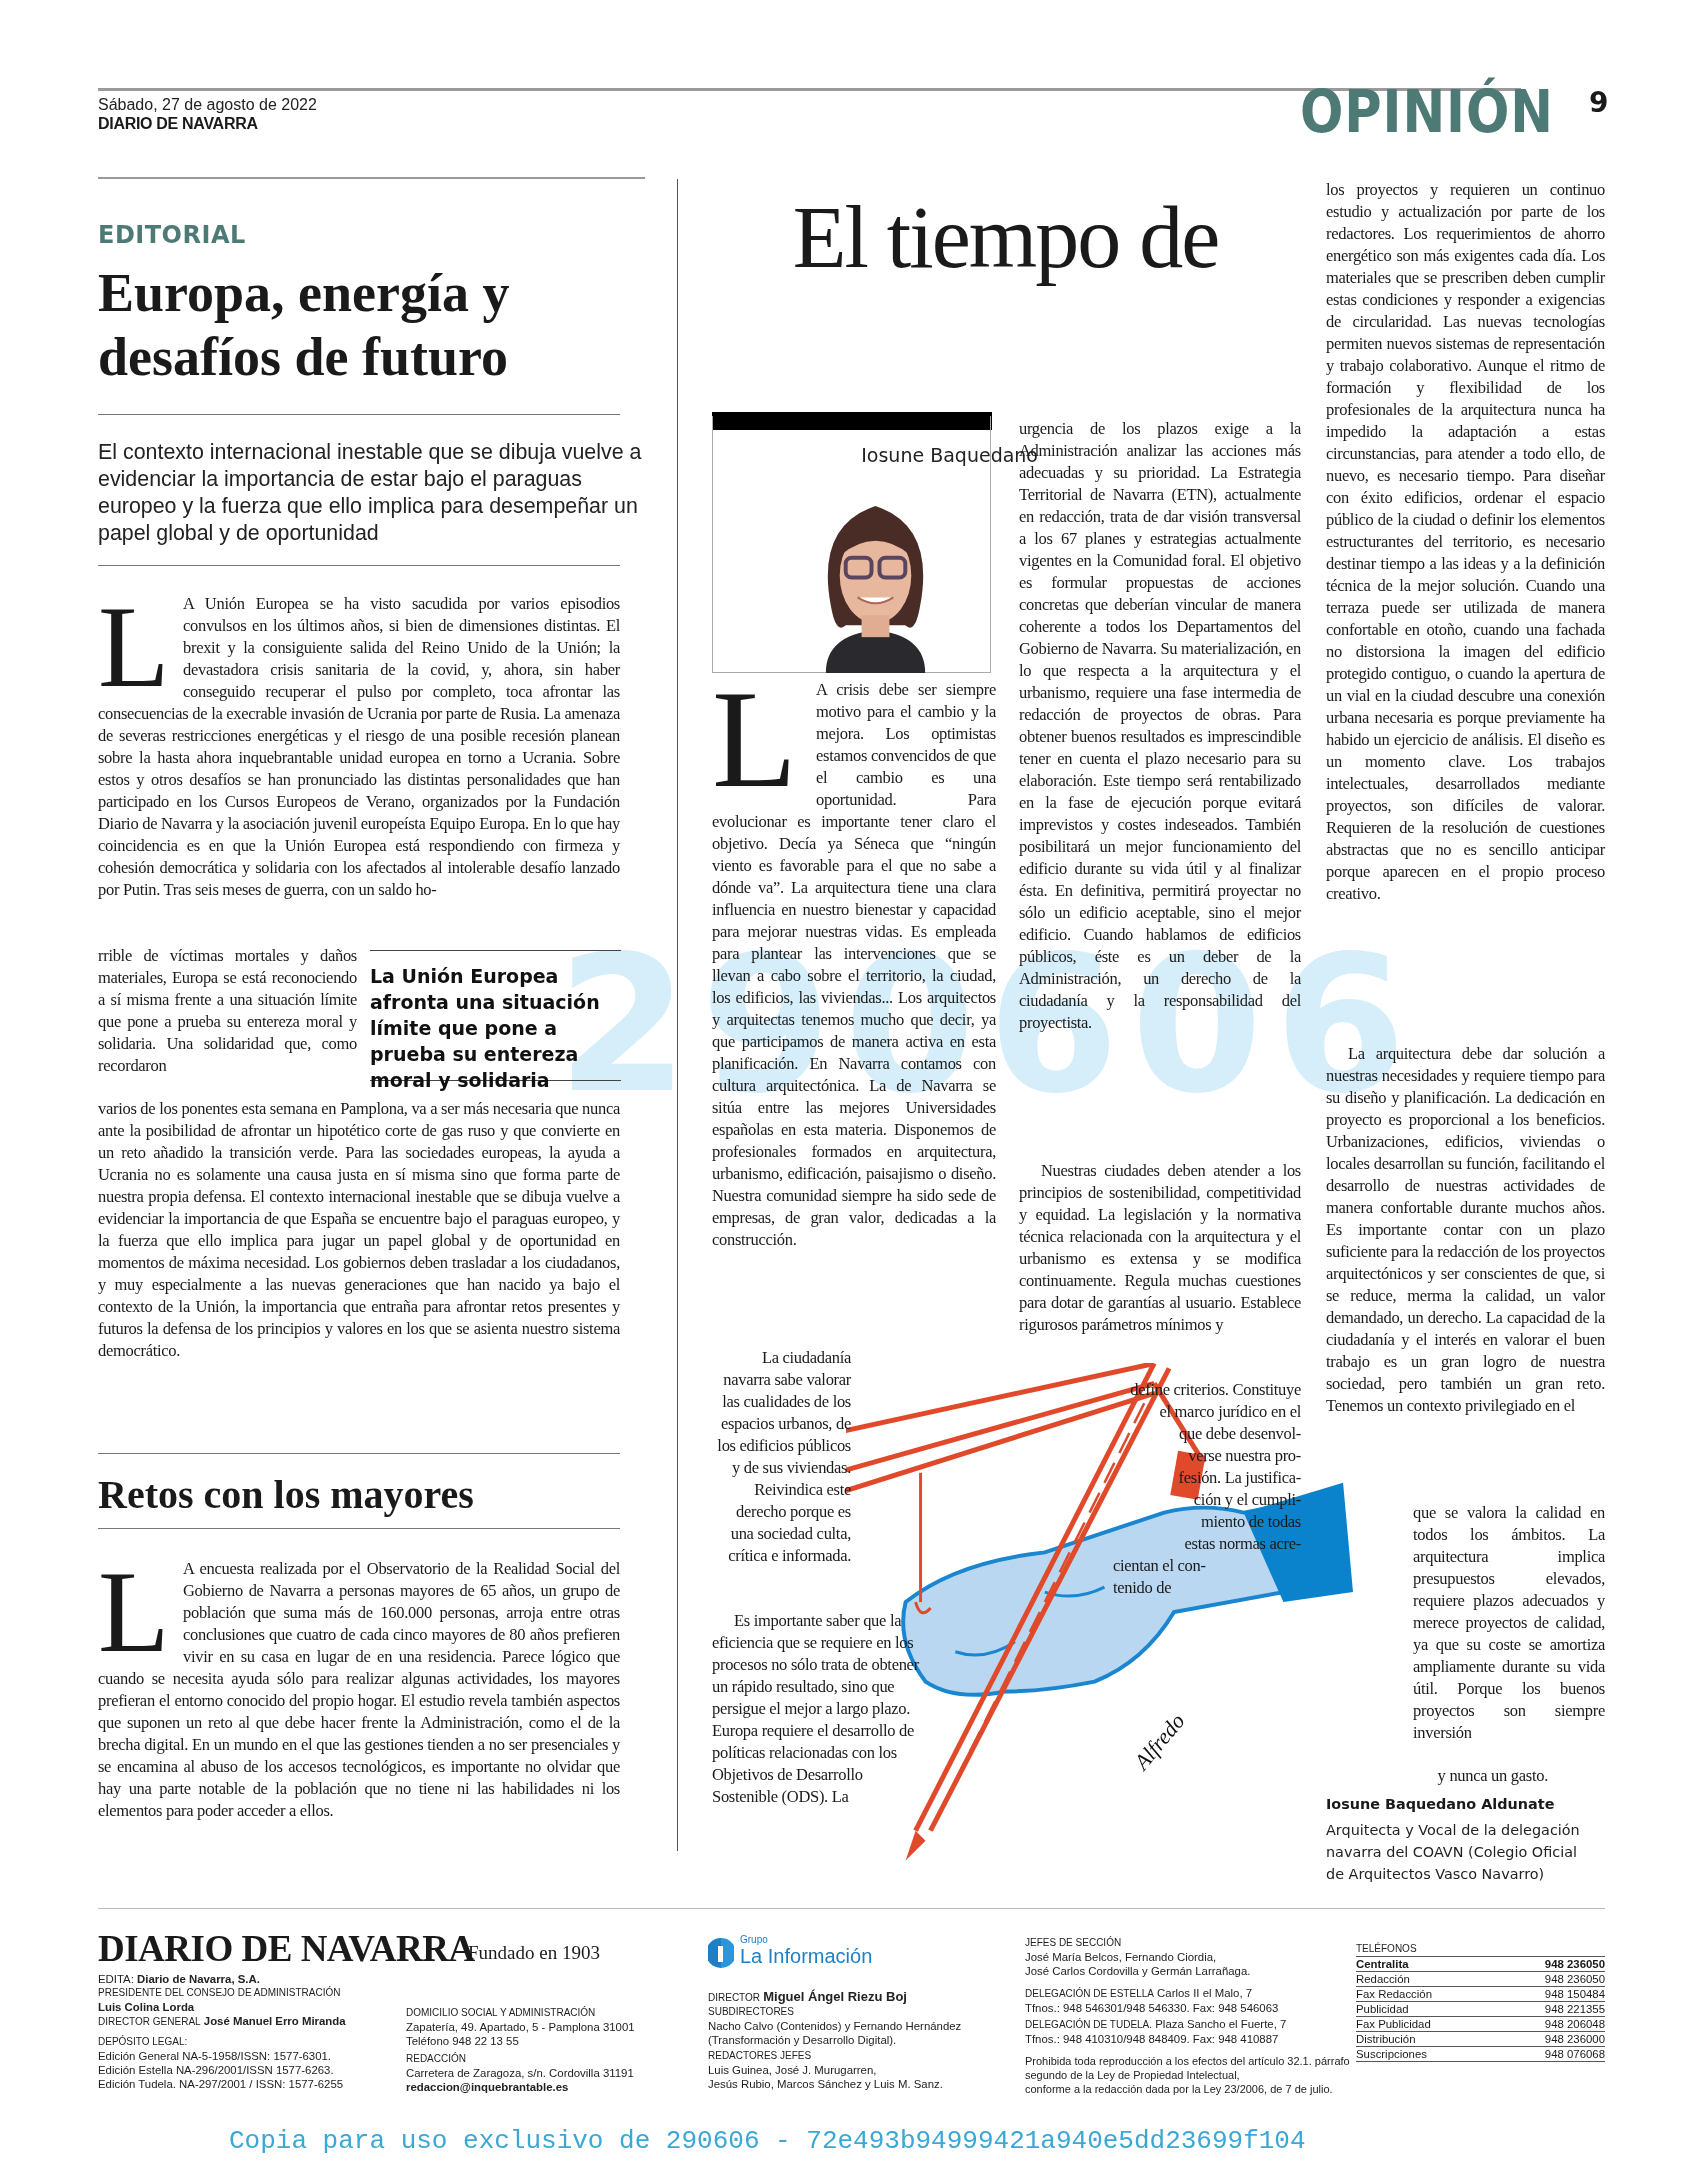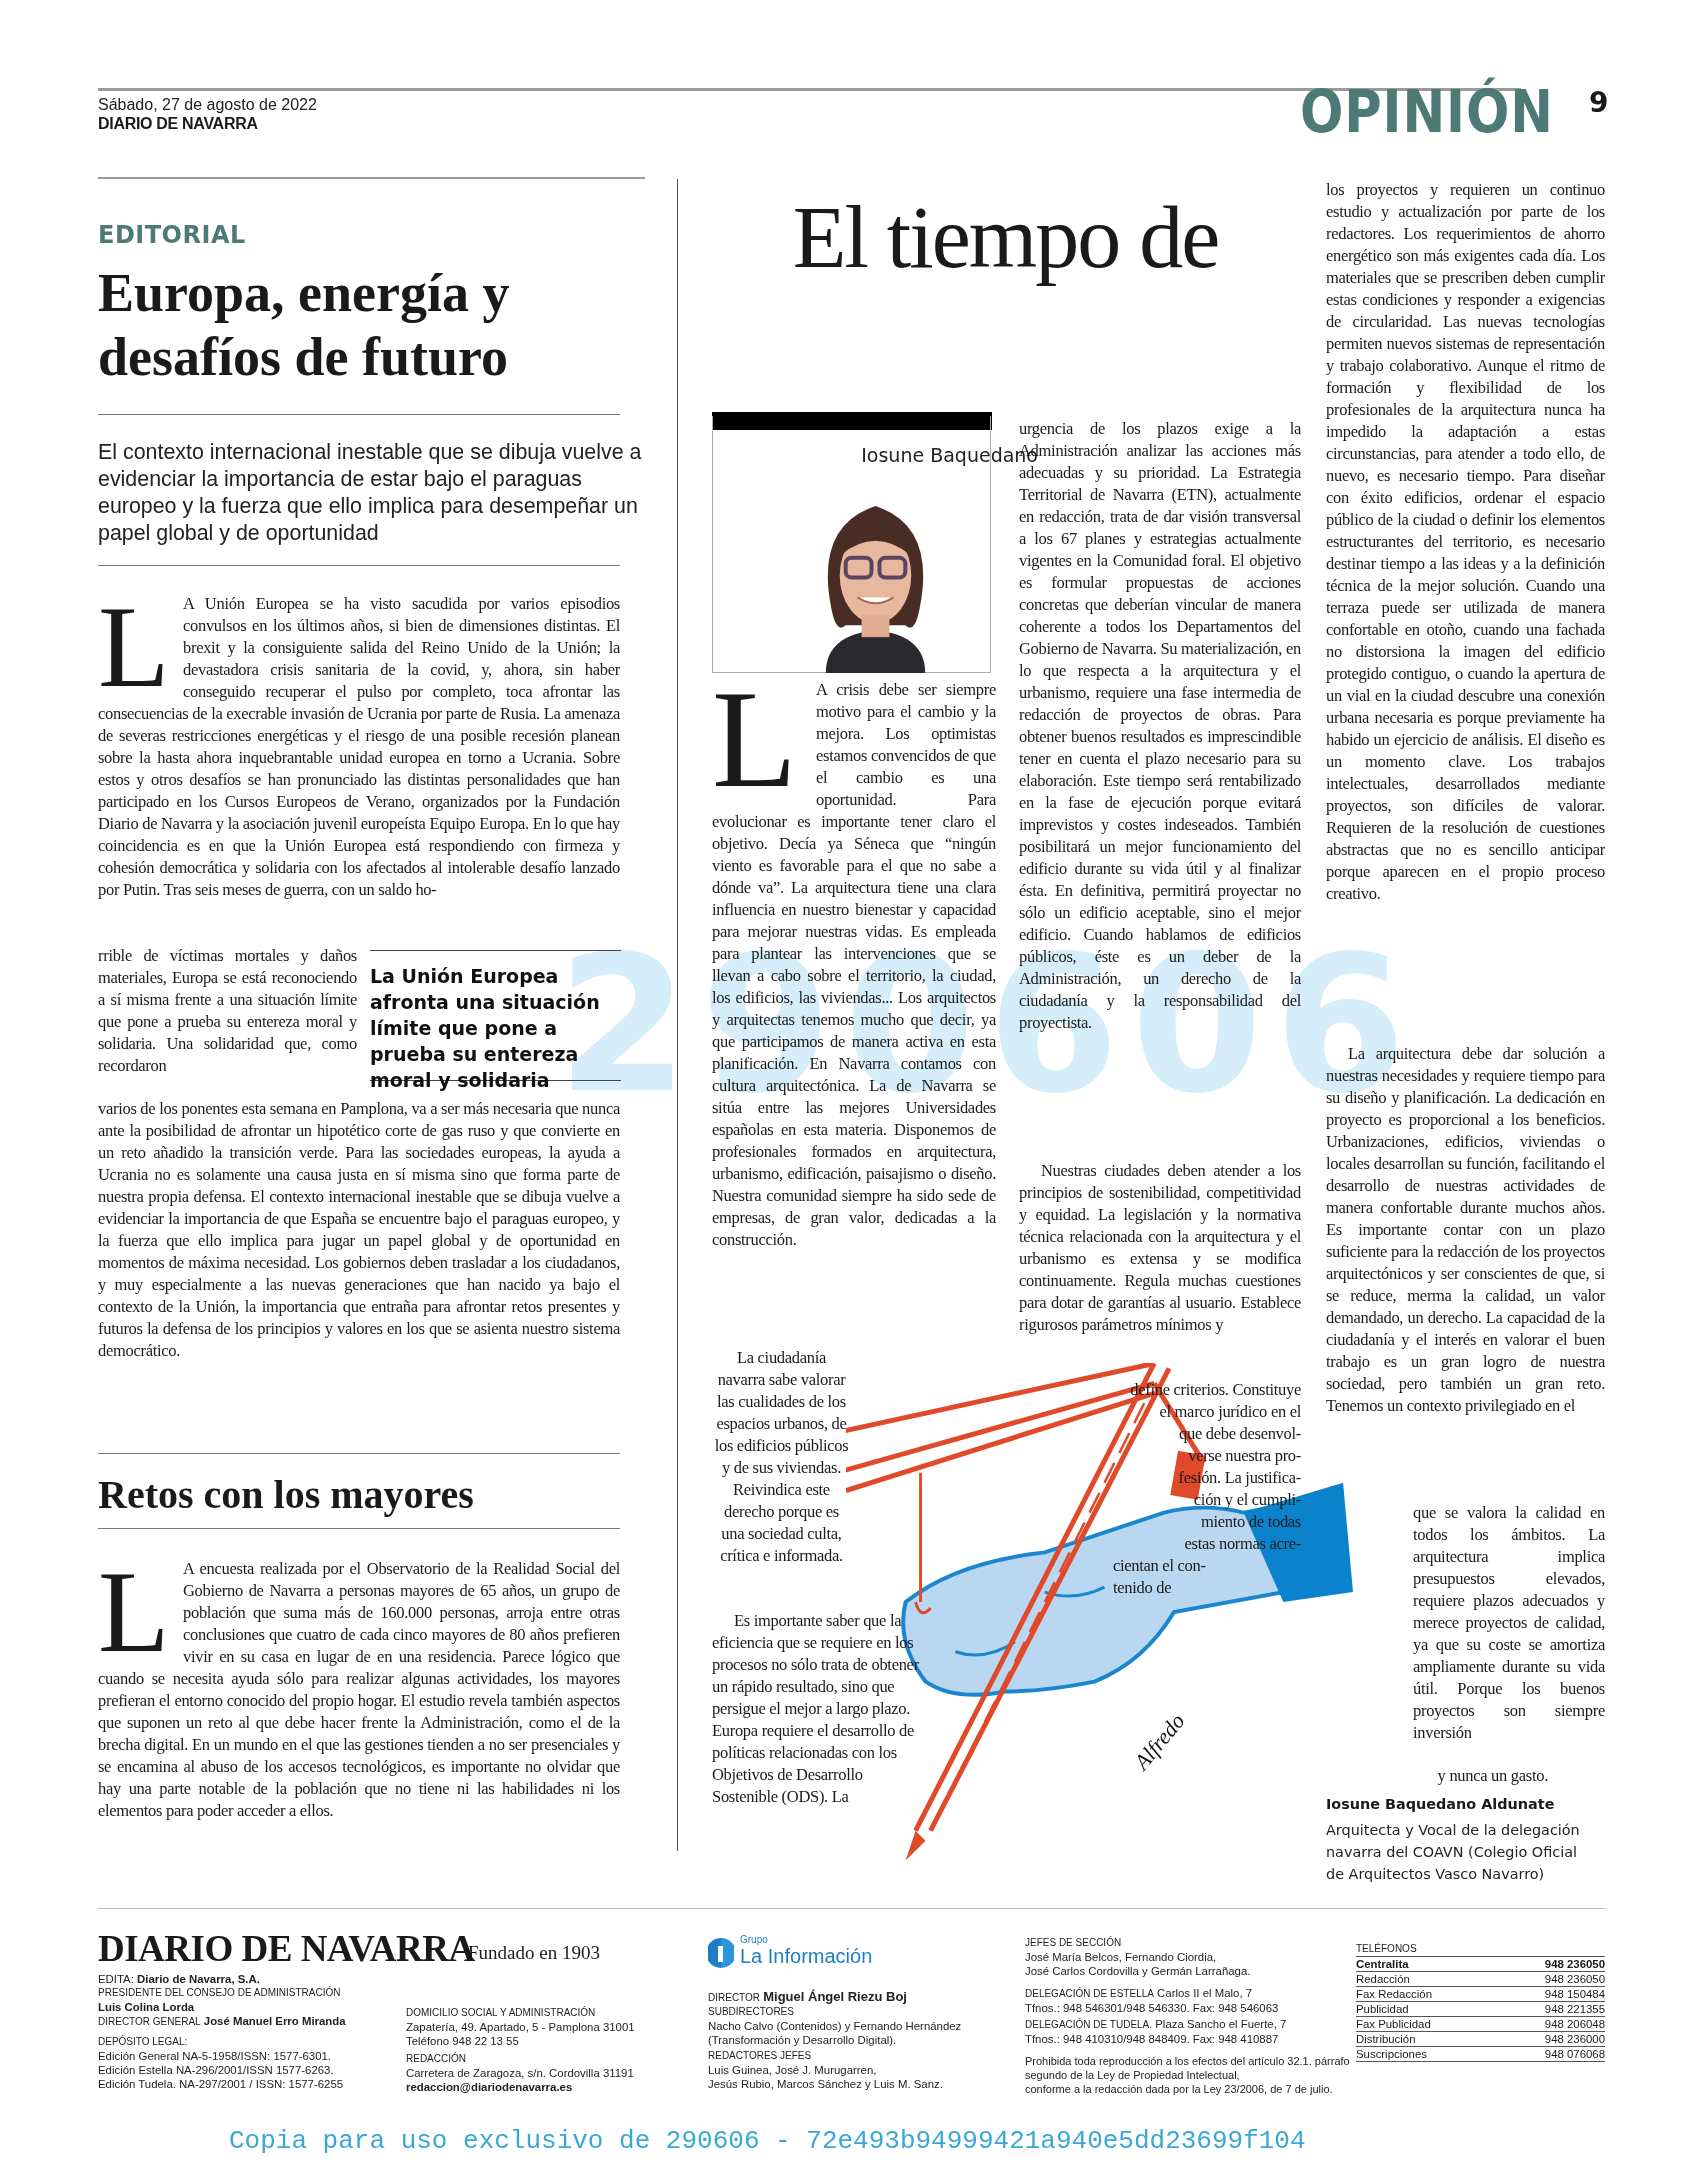--- a/index.html
+++ b/index.html
@@ -94,21 +94,21 @@
     <rect x="50" y="72" width="26" height="20" rx="6" fill="none" stroke="#5a4560" stroke-width="4"></rect>
     <rect x="84" y="72" width="26" height="20" rx="6" fill="none" stroke="#5a4560" stroke-width="4"></rect>
     <path d="M62 112 Q80 124 98 112" fill="#fff" stroke="#b0645a" stroke-width="2"></path>
   </svg>
 </div>
 
 <div class="abs body z1" style="left:712px;top:679px;width:284px">
   <span class="drop2">L</span>
   <span>A crisis debe ser siempre motivo para el cambio y la mejora. Los optimistas estamos convencidos de que el cambio es una oportunidad. Para evolucionar es importante tener claro el objetivo. Decía ya Séneca que “ningún viento es favorable para el que no sabe a dónde va”. La arquitectura tiene una clara influencia en nuestro bienestar y capacidad para mejorar nuestras vidas. Es empleada para plantear las intervenciones que se llevan a cabo sobre el territorio, la ciudad, los edificios, las viviendas... Los arquitectos y arquitectas tenemos mucho que decir, ya que participamos de manera activa en esta planificación. En Navarra contamos con cultura arquitectónica. La de Navarra se sitúa entre las mejores Universidades españolas en esta materia. Disponemos de profesionales formados en arquitectura, urbanismo, edificación, paisajismo o diseño. Nuestra comunidad siempre ha sido sede de empresas, de gran valor, dedicadas a la construcción.</span>
 </div>
-<div class="abs body z1" style="left:712px;top:1347px;width:139px;text-align:center">La ciudadanía navarra sabe valorar las cualidades de los espacios urbanos, de los edificios públicos y de sus viviendas. Reivindica este derecho porque es una sociedad culta, crítica e informada.</div>
+<div class="abs body z1" style="left:712px;top:1347px;width:139px;text-align:right">La ciudadanía navarra sabe valorar las cualidades de los espacios urbanos, de los edificios públicos y de sus viviendas. Reivindica este derecho porque es una sociedad culta, crítica e informada.</div>
 <div class="abs body z1 indent" style="left:712px;top:1610px;width:209px;text-align:left">Es importante saber que la eficiencia que se requiere en los procesos no sólo trata de obtener un rápido resultado, sino que persigue el mejor a largo plazo. Europa requiere el desarrollo de políticas relacionadas con los Objetivos de Desarrollo Sostenible (ODS). La</div>
 
 <div class="abs body z1" style="left:1019px;top:418px;width:282px">urgencia de los plazos exige a la Administración analizar las acciones más adecuadas y su prioridad. La Estrategia Territorial de Navarra (ETN), actualmente en redacción, trata de dar visión transversal a los 67 planes y estrategias actualmente vigentes en la Comunidad foral. El objetivo es formular propuestas de acciones concretas que deberían vincular de manera coherente a todos los Departamentos del Gobierno de Navarra. Su materialización, en lo que respecta a la arquitectura y el urbanismo, requiere una fase intermedia de redacción de proyectos de obras. Para obtener buenos resultados es imprescindible tener en cuenta el plazo necesario para su elaboración. Este tiempo será rentabilizado en la fase de ejecución porque evitará imprevistos y costes indeseados. También posibilitará un mejor funcionamiento del edificio durante su vida útil y al finalizar ésta. En definitiva, permitirá proyectar no sólo un edificio aceptable, sino el mejor edificio. Cuando hablamos de edificios públicos, éste es un deber de la Administración, un derecho de la ciudadanía y la responsabilidad del proyectista.</div>
 <div class="abs body z1 indent" style="left:1019px;top:1160px;width:282px">Nuestras ciudades deben atender a los principios de sostenibilidad, competitividad y equidad. La legislación y la normativa técnica relacionada con la arquitectura y el urbanismo es extensa y se modifica continuamente. Regula muchas cuestiones para dotar de garantías al usuario. Establece rigurosos parámetros mínimos y</div>
 <div class="abs body z1" style="left:1075px;top:1379px;width:226px;text-align:right">
   <div>define criterios. Constituye</div>
   <div>el marco jurídico en el</div>
   <div>que debe desenvol-</div>
   <div>verse nuestra pro-</div>
   <div>fesión. La justifica-</div>
@@ -166,21 +166,21 @@
   <div>Edición Estella NA-296/2001/ISSN 1577-6263.</div>
   <div>Edición Tudela. NA-297/2001 / ISSN: 1577-6255</div>
 </div>
 
 <div class="abs fsmall" style="left:406px;top:2006px;width:259px">
   <div style="font-size:10px">DOMICILIO SOCIAL Y ADMINISTRACIÓN</div>
   <div>Zapatería, 49. Apartado, 5 - Pamplona 31001</div>
   <div>Teléfono 948 22 13 55</div>
   <div style="margin-top:4px;font-size:10px">REDACCIÓN</div>
   <div>Carretera de Zaragoza, s/n. Cordovilla 31191</div>
-  <div><b>redaccion@diariodenavarra.es</b></div>
+  <div><b>redaccion@inquebrantable.es</b></div>
 </div>
 
 <div class="abs" style="left:708px;top:1934px;width:179px;height:40px">
   <svg width="26" height="30" viewBox="0 0 26 30" style="position:absolute;left:0;top:4px">
     <path d="M13 0 A13 13 0 1 0 13 30 L13 0Z" fill="#1f7fc4"></path>
     <path d="M13 0 A13 13 0 0 1 13 30Z" fill="#2c95db"></path>
     <rect x="10" y="8" width="5" height="16" fill="#fff"></rect>
   </svg>
   <div style="position:absolute;left:32px;top:0;font-family:'Liberation Sans',sans-serif;font-size:10px;color:#1f7fc4">Grupo</div>
   <div style="position:absolute;left:32px;top:11px;font-family:'Liberation Sans',sans-serif;font-size:20px;color:#1f7fc4">La Información</div>

